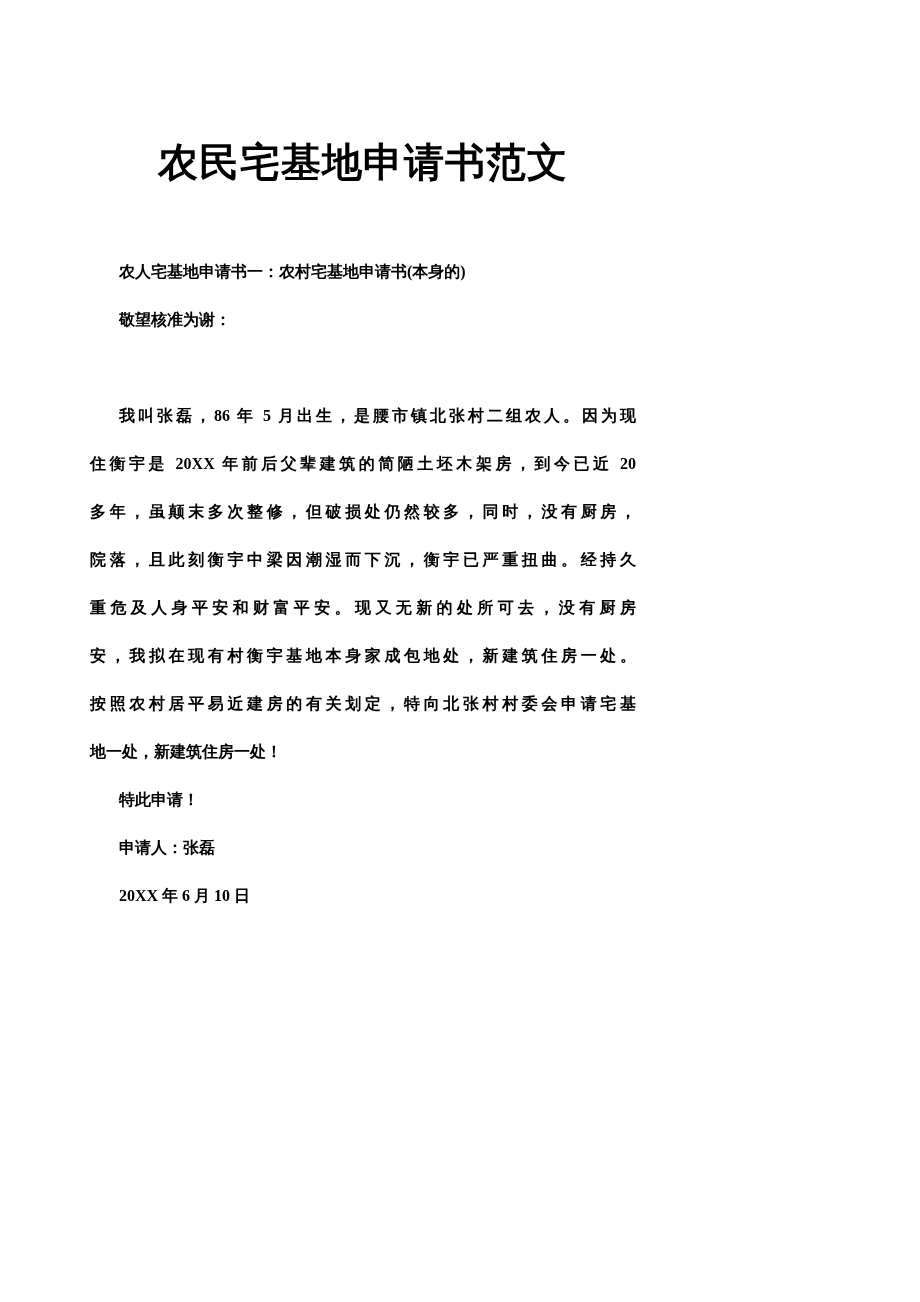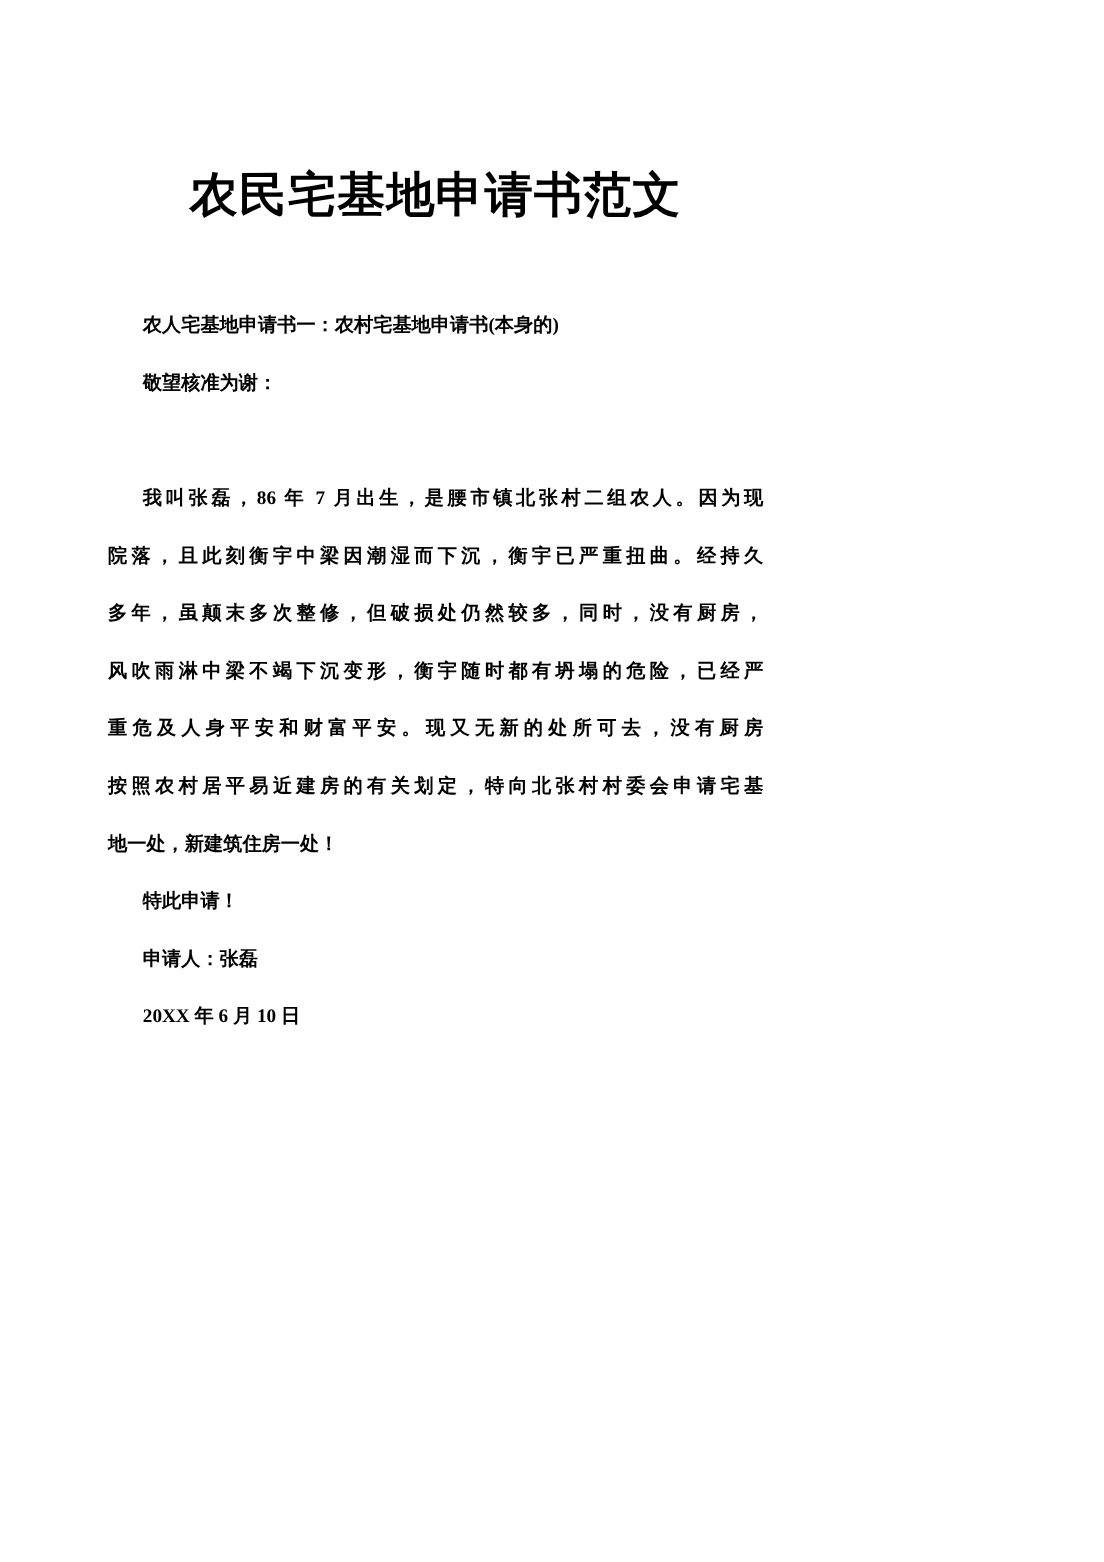--- a/index.html
+++ b/index.html
@@ -61,25 +61,26 @@
 
     <div class="doc-title">农民宅基地申请书范文</div>
 
     <div class="content">
 
       <div class="line indent">农人宅基地申请书一：农村宅基地申请书(本身的)</div>
 
       <div class="line indent">敬望核准为谢：</div>
 
       <div class="gap-above">
-        <div class="line just indent">我叫张磊，86 年 7 月出生，是腰市镇北张村二组农人。因为现</div>
+        <div class="line just indent">我叫张磊，86 年 5 月出生，是腰市镇北张村二组农人。因为现</div>
+        <div class="line just">住衡宇是 20XX 年前后父辈建筑的简陋土坯木架房，到今已近 20</div>
+        <div class="line just">多年，虽颠末多次整修，但破损处仍然较多，同时，没有厨房，</div>
         <div class="line just">院落，且此刻衡宇中梁因潮湿而下沉，衡宇已严重扭曲。经持久</div>
-        <div class="line just">多年，虽颠末多次整修，但破损处仍然较多，同时，没有厨房，</div>
-        <div class="line just">风吹雨淋中梁不竭下沉变形，衡宇随时都有坍塌的危险，已经严</div>
         <div class="line just">重危及人身平安和财富平安。现又无新的处所可去，没有厨房</div>
+        <div class="line just">安，我拟在现有村衡宇基地本身家成包地处，新建筑住房一处。</div>
         <div class="line just">按照农村居平易近建房的有关划定，特向北张村村委会申请宅基</div>
         <div class="line">地一处，新建筑住房一处！</div>
       </div>
 
       <div class="line indent gap-above">特此申请！</div>
 
       <div class="line indent gap-above">申请人：张磊</div>
 
       <div class="line indent gap-above">20XX 年 6 月 10 日</div>
 

